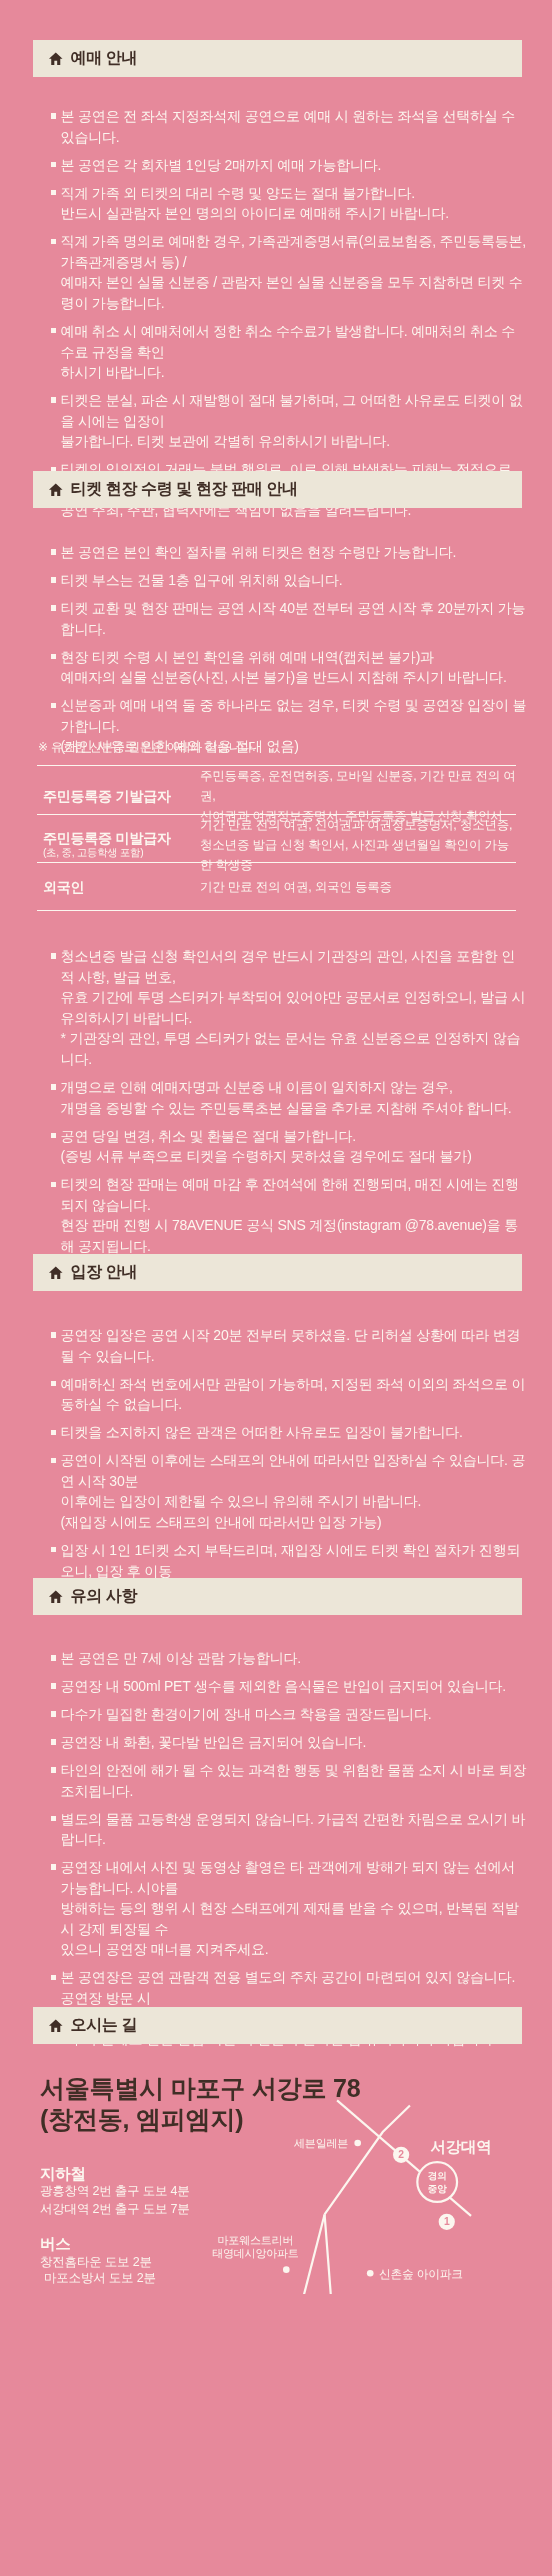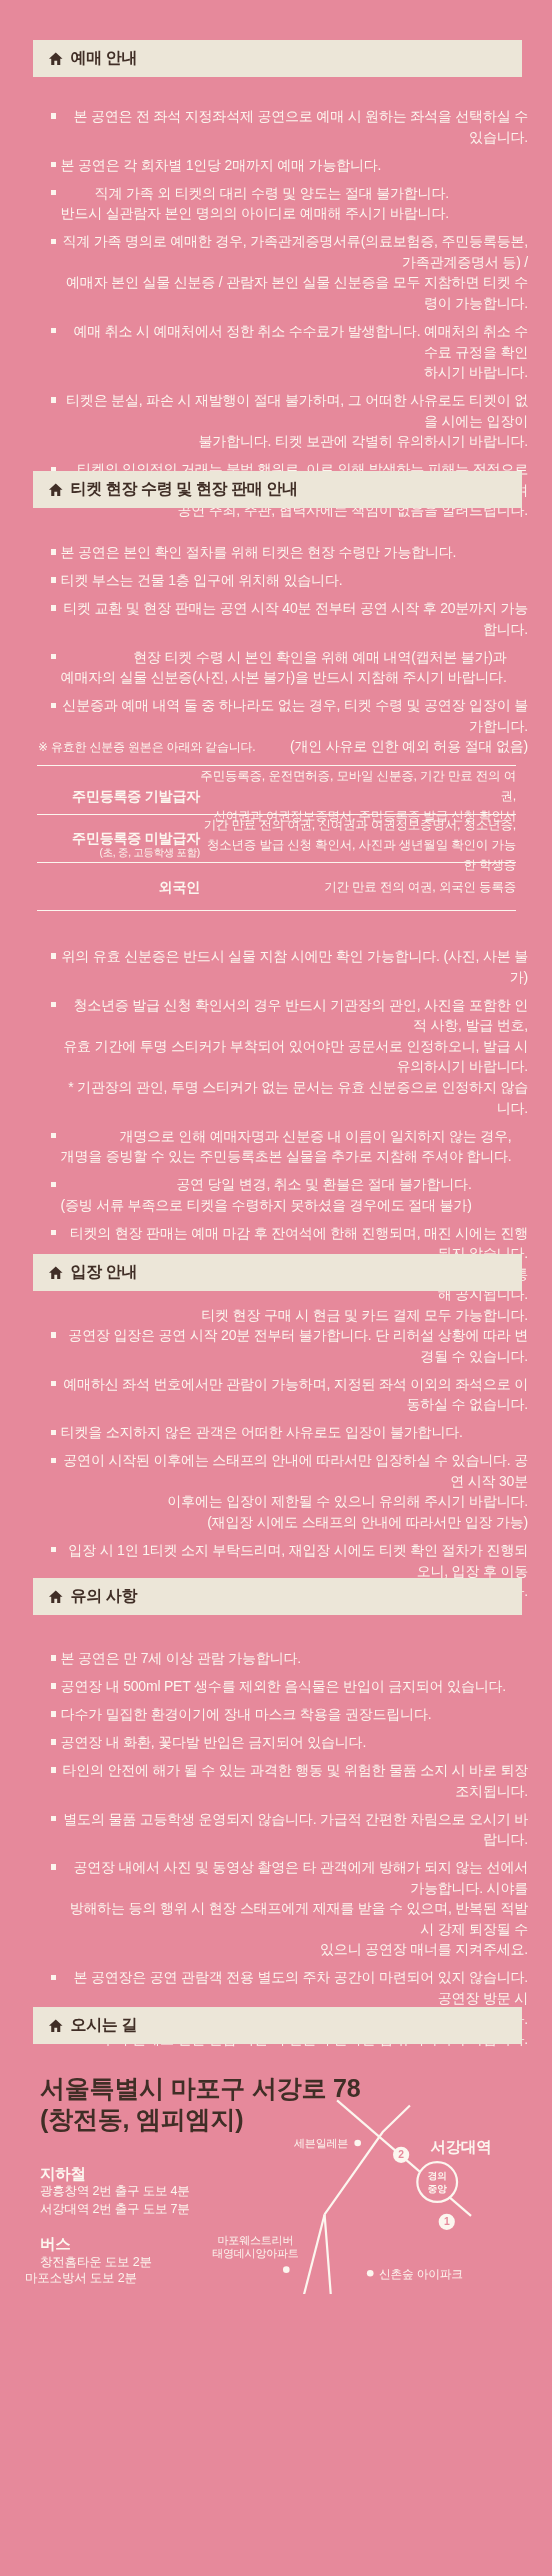--- a/index.html
+++ b/index.html
@@ -2,21 +2,21 @@
 <html style="font-size:11.8px"><head>
 <meta charset="utf-8">
 <style>
   html,body{margin:0;padding:0;}
   body{
     width:552px;height:2576px;
     background:#e6899b;
     font-family:"Liberation Sans","DejaVu Sans",sans-serif;
     -webkit-font-smoothing:antialiased;
   }
-  .page{position:relative;width:552px;height:2294px;overflow:hidden;background:#e6899b;text-align:right;}
+  .page{position:relative;width:552px;height:2294px;overflow:hidden;background:#e6899b;}
 
   
   .bar{
     position:absolute;left:33px;width:489px;height:37px;
     background:#ece6d8;display:flex;align-items:center;padding-left:14.7px;box-sizing:border-box;
   }
   .home{width:15.5px;height:15.5px;margin-right:7.4px;flex:0 0 auto;}
   .bar-title{
     font-size:16px;font-weight:bold;color:#402e26;letter-spacing:-0.4px;
   }
@@ -156,24 +156,20 @@
 청소년증 발급 신청 확인서, 사진과 생년월일 확인이 가능한 학생증</div>
     </div>
     <div class="trow" style="height:49px">
       <div class="tlabel"><span>외국인</span></div>
       <div class="tvalue">기간 만료 전의 여권, 외국인 등록증</div>
     </div>
   </div>
   <ul class="bullets" style="top:933px">
     <li>
         <span class="sq"></span>
-        <span class="bt">위의 유효 신분증은 반드시 실물 지참 시에만 확인 가능합니다. (사진, 사본 불가)</span>
-      </li>
-    <li>
-        <span class="sq"></span>
         <span class="bt">청소년증 발급 신청 확인서의 경우 반드시 기관장의 관인, 사진을 포함한 인적 사항, 발급 번호,
 유효 기간에 투명 스티커가 부착되어 있어야만 공문서로 인정하오니, 발급 시 유의하시기 바랍니다.
 * 기관장의 관인, 투명 스티커가 없는 문서는 유효 신분증으로 인정하지 않습니다.</span>
       </li>
     <li>
         <span class="sq"></span>
         <span class="bt">개명으로 인해 예매자명과 신분증 내 이름이 일치하지 않는 경우,
 개명을 증빙할 수 있는 주민등록초본 실물을 추가로 지참해 주셔야 합니다.</span>
       </li>
     <li>
@@ -191,21 +187,21 @@
 
   <div class="bar" style="top:1254px">
     <svg class="home" viewBox="0 0 24 24">
       <path d="M12 2.5 L1.5 12 H5 V21.5 H9.8 V15 H14.2 V21.5 H19 V12 H22.5 Z" fill="#402e26"></path>
     </svg>
     <span class="bar-title">입장 안내</span>
   </div>
   <ul class="bullets" style="top:1312px">
     <li>
         <span class="sq"></span>
-        <span class="bt">공연장 입장은 공연 시작 20분 전부터 불가합니다. 단 리허설 상황에 따라 변경될 수 있습니다.</span>
+        <span class="bt">공연장 입장은 공연 시작 20분 전부터 못하셨을. 단 리허설 상황에 따라 변경될 수 있습니다.</span>
       </li>
     <li>
         <span class="sq"></span>
         <span class="bt">예매하신 좌석 번호에서만 관람이 가능하며, 지정된 좌석 이외의 좌석으로 이동하실 수 없습니다.</span>
       </li>
     <li>
         <span class="sq"></span>
         <span class="bt">티켓을 소지하지 않은 관객은 어떠한 사유로도 입장이 불가합니다.</span>
       </li>
     <li>
@@ -275,21 +271,21 @@
 
   <div class="dir-text addr" style="left:40px;top:2077px">서울특별시 마포구 서강로 78</div>
   <div class="dir-text addr" style="left:40px;top:2108px">(창전동, 엠피엠지)</div>
 
   <div class="dir-text transit-title" style="left:40px;top:2164px">지하철</div>
   <div class="dir-text transit-item" style="left:40px;top:2183px">광흥창역 2번 출구 도보 4분</div>
   <div class="dir-text transit-item" style="left:40px;top:2201px">서강대역 2번 출구 도보 7분</div>
 
   <div class="dir-text transit-title" style="left:40px;top:2234px">버스</div>
   <div class="dir-text transit-item" style="left:40px;top:2254px">창전홈타운 도보 2분</div>
-  <div class="dir-text transit-item" style="left:25px;top:2270px">마포소방서 도보 2분</div>
+  <div class="dir-text transit-item" style="left:44px;top:2270px">마포소방서 도보 2분</div>
 
   <svg class="map" width="552" height="427" viewBox="0 0 750 580">
 
     <line x1="458" y1="33" x2="640" y2="190" stroke="#fcf6ef" stroke-width="3"></line>
 
     <polyline points="557,40 520,76 441,188" fill="none" stroke="#fcf6ef" stroke-width="3"></polyline>
 
     <line x1="441" y1="188" x2="357" y2="515" stroke="#fcf6ef" stroke-width="3"></line>
 
     <polyline points="441,188 452,330 431,512" fill="none" stroke="#fcf6ef" stroke-width="3"></polyline>

